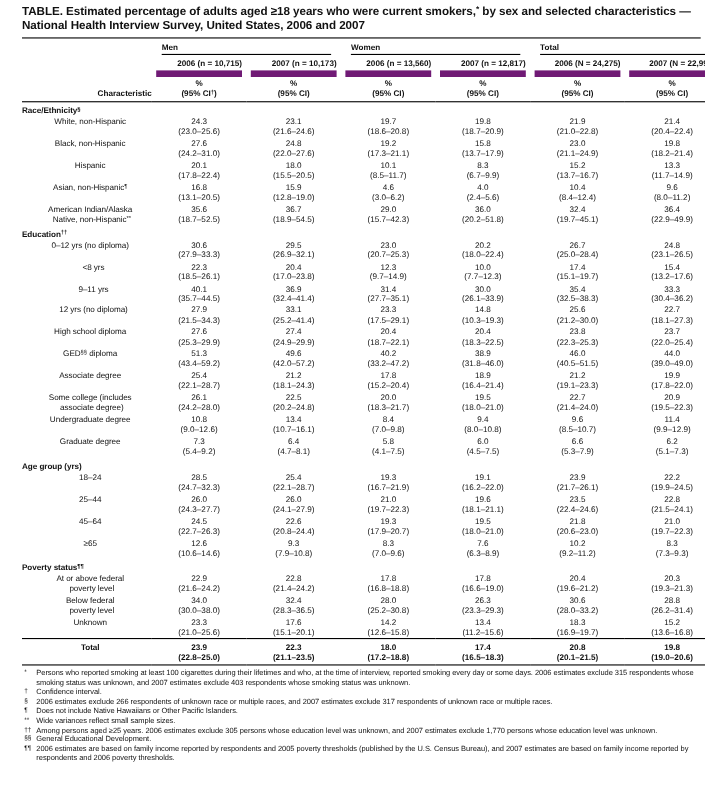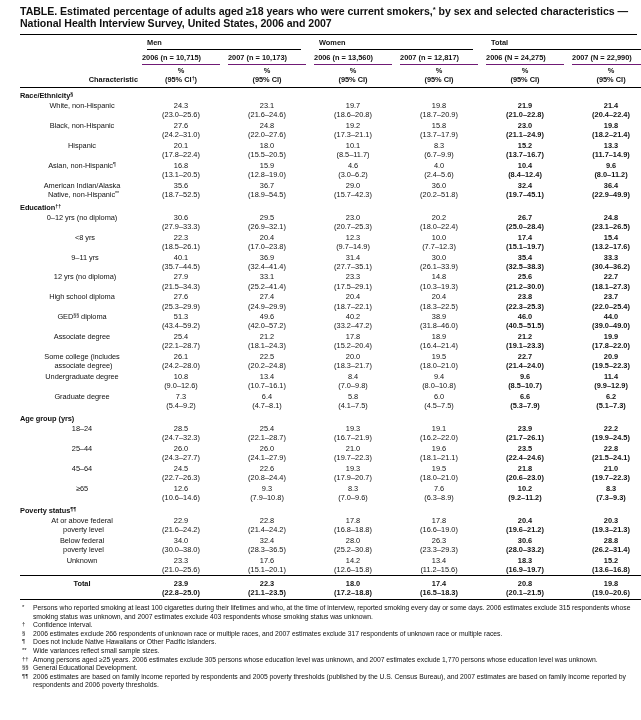--- a/index.html
+++ b/index.html
@@ -8,32 +8,32 @@
   .page{padding:4px 4px 0 20px;}
   .title{font-size:10.6px;font-weight:bold;line-height:11.8px;letter-spacing:-0.05px;margin:2px 1px 4px 0;}
   .title-rule{border-top:1.5px solid #000;height:0;}
   sup{font-size:0.72em;line-height:0;vertical-align:baseline;position:relative;top:-0.35em;}
 
   table.smk{border-collapse:collapse;table-layout:fixed;width:634px;}
   col.c0{width:118px;}
   col.cd{width:86px;}
   thead th{font-weight:bold;font-size:7.4px;line-height:8.8px;padding:0;vertical-align:bottom;text-align:center;}
   .grule{margin:3px 9px 0 9px;border-bottom:1px solid #000;padding:1px 0 1.5px;text-align:left;}
-  .yrule{margin:2px 4px 0 4px;border-bottom:1px solid #701a75;padding:2px 0 1.5px;text-align:left;}
+  .yrule{margin:2px 4px 0 4px;border-bottom:6px solid #701a75;padding:2px 0 1.5px;text-align:right;}
   tr.mrow th{border-bottom:1.6px solid #000;padding:2px 0 2.5px;}
   tr.mrow th.charhead{text-align:right;vertical-align:bottom;}
   tr.mrow th div{line-height:8.8px;}
 
   tbody td{font-size:7.4px;line-height:9.2px;padding:0.5px 0 1px;vertical-align:top;text-align:center;}
   td.lbl{text-align:center;padding-right:2px;letter-spacing:-0.05px;}
   .i1{padding-left:8px;}
   .i2{padding-left:14px;}
   .l2{padding-left:3px;}
   td.sec{font-weight:bold;text-align:left;padding-top:3px;padding-bottom:0;letter-spacing:-0.05px;}
-  .b{font-weight:bold;}
+  .b{font-weight:normal;}
   tr.total td{border-top:1px solid #000;border-bottom:1.8px solid #000;font-weight:bold;padding-top:2.5px;padding-bottom:2.5px;}
 
   .footnotes{margin:3.5px 1px 0 1px;font-size:6.8px;line-height:8.6px;letter-spacing:-0.03px;}
   .fn{position:relative;padding-left:12px;}
   .fn .mk{position:absolute;left:1px;top:-1px;font-size:5.9px;}
 </style>
 </head>
 <body>
 
 <div class="page">

